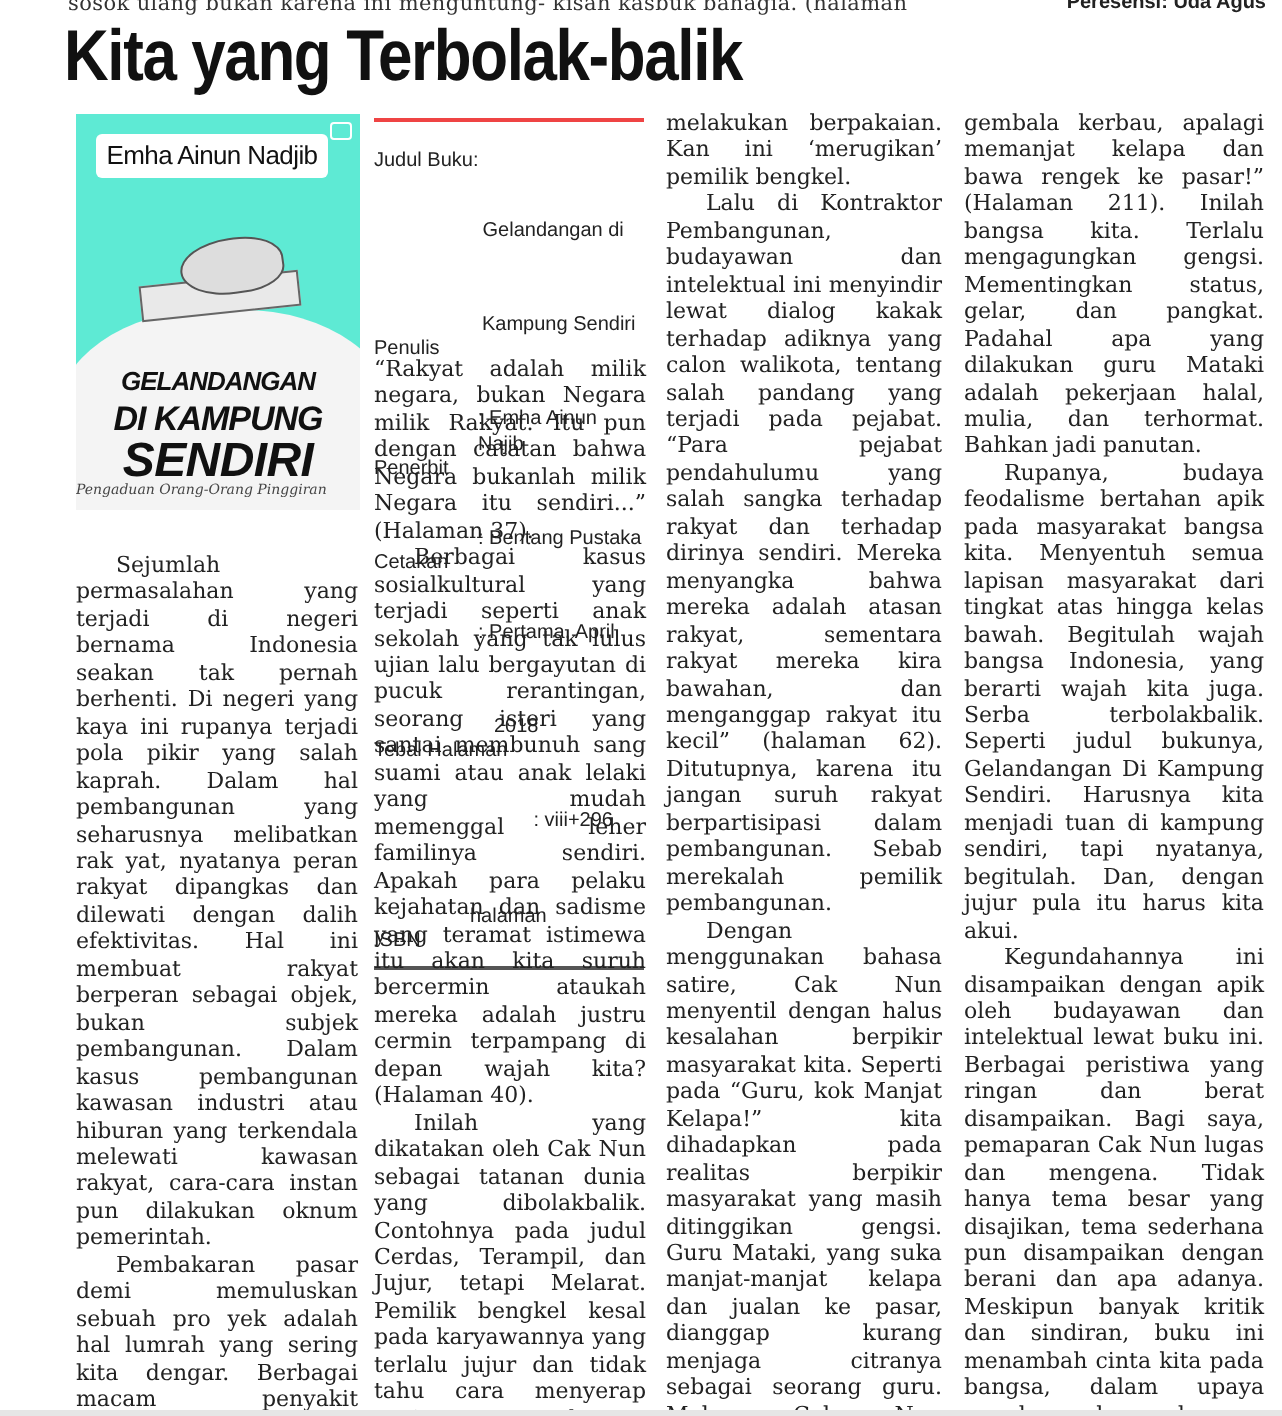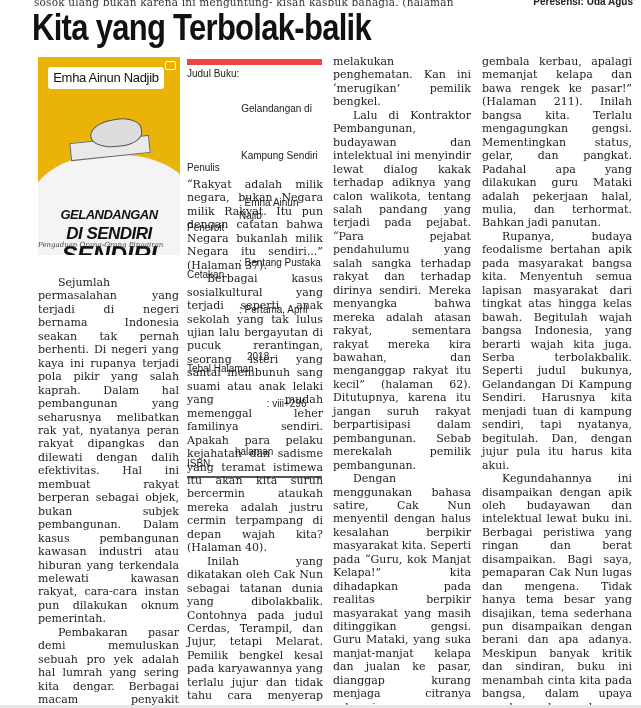--- a/index.html
+++ b/index.html
@@ -1,31 +1,31 @@
 <!DOCTYPE html>
 <html><head>
 <meta charset="utf-8">
 <style>
   html, body { margin:0; padding:0; }
   body { width:641px; height:708px; background:#ffffff; position:relative; overflow:hidden; font-family:"DejaVu Serif", serif; color:#222; }
   .topline { position:absolute; top:-4px; left:34px; width:440px; height:12px; font-size:10.5px; line-height:12px; white-space:nowrap; overflow:hidden; color:#333; letter-spacing:0.2px; }
   .topcredit { position:absolute; top:-4px; right:8px; font-family:"Liberation Sans", sans-serif; font-weight:bold; font-size:10px; line-height:12px; color:#222; }
   .title { position:absolute; top:8px; left:32px; font-family:"Liberation Sans", sans-serif; font-weight:bold; font-size:36px; line-height:40px; letter-spacing:-0.8px; color:#111; transform:scaleX(0.86); transform-origin:left top; }
-  .cover { position:absolute; left:38px; top:57px; width:142px; height:198px; background:#eab308; overflow:hidden; }
+  .cover { position:absolute; left:38px; top:57px; width:142px; height:198px; background:#5eead4; overflow:hidden; }
   .cover .author { position:absolute; left:10px; top:10px; width:116px; height:22px; background:#fff; border-radius:3px; font-family:"Liberation Sans", sans-serif; font-size:13px; line-height:22px; text-align:center; color:#111; letter-spacing:-0.3px; }
   .cover .logo { position:absolute; right:4px; top:4px; width:9px; height:7px; border:1px solid #fff; border-radius:2px; }
   .cover .blob { position:absolute; left:-10px; top:98px; width:170px; height:120px; background:#f4f4f4; border-radius:45% 45% 0 0; }
   .cover .sack { position:absolute; left:52px; top:62px; width:50px; height:26px; background:#ddd; border:1px solid #555; border-radius:50% 45% 40% 50%; transform:rotate(-8deg); }
   .cover .money { position:absolute; left:32px; top:82px; width:78px; height:16px; background:#e9e9e9; border:1px solid #666; transform:rotate(-6deg); }
-  .cover .t1 { position:absolute; left:0; width:142px; text-align:center; font-family:"Liberation Sans", sans-serif; font-style:italic; font-weight:bold; color:#111;margin-top:24px; }
+  .cover .t1 { position:absolute; left:0; width:142px; text-align:center; font-family:"Liberation Sans", sans-serif; font-style:italic; font-weight:bold; color:#111; }
   .cover .t1.a { top:126px; font-size:13px; letter-spacing:-0.5px; }
   .cover .t1.b { top:143px; font-size:17px; letter-spacing:-0.5px; }
   .cover .t1.c { top:160px; font-size:24px; letter-spacing:-0.3px; }
   .cover .sub { position:absolute; left:0; top:184px; width:142px; text-align:left; font-family:"DejaVu Serif", serif; font-style:italic; font-size:7px; color:#444; }
-  .info { position:absolute; left:187px; top:59px; width:135px; border-top:6px solid #ef4444; padding-top:3px; font-family:"Liberation Sans", sans-serif; font-size:10px; line-height:12.2px; color:#222; }
+  .info { position:absolute; left:187px; top:59px; width:135px; border-top:2px solid #ef4444; padding-top:14px; font-family:"Liberation Sans", sans-serif; font-size:10px; line-height:12.2px; color:#222; }
   .info .row { display:flex; }
   .info .k { width:52px; flex:none; }
   .info .v { flex:1;margin-top:35px; }
   .info .indent { padding-left:54px;align-items:flex-end; }
   .info .bottomrule { border-top:2px solid #555; margin-top:6px; }
   .col { position:absolute; font-size:11px; line-height:13.45px; color:#222; text-align:justify; }
   .col p { margin:0; text-indent:0; }
   .col p.ind { text-indent:20px; }
   .c1 { left:38px; top:276px; width:141px; }
   .c2 { left:187px; top:178px; width:136px; }
@@ -41,21 +41,21 @@
 
 <div class="title">Kita yang Terbolak-balik</div>
 
 <div class="cover">
   <div class="blob"></div>
   <div class="author">Emha Ainun Nadjib</div>
   <div class="logo"></div>
   <div class="money"></div>
   <div class="sack"></div>
   <div class="t1 a">GELANDANGAN</div>
-  <div class="t1 b">DI SENDIRI</div>
+  <div class="t1 b">DI KAMPUNG</div>
   <div class="t1 c">SENDIRI</div>
   <div class="sub">Pengaduan Orang-Orang Pinggiran</div>
 </div>
 
 <div class="info">
   <div class="row">
     <span class="k" style="width:auto;margin-right:2px">Judul Buku:</span>
     <span class="v">Gelandangan di</span>
   </div>
   <div class="row indent">
@@ -94,21 +94,21 @@
   <p class="ind">Pembakaran pasar demi memuluskan sebuah pro yek adalah hal lumrah yang sering kita dengar. Berbagai macam penyakit pengenyampingan rakyat itu membikin kita bertanya, apakah negara ini milik pemerintah atau bukan.</p>
 </div>
 
 <div class="col c2">
   <p>“Rakyat adalah milik negara, bukan Negara milik Rakyat. Itu pun dengan catatan bahwa Negara bukanlah milik Negara itu sendiri...” (Halaman 37).</p>
   <p class="ind">Berbagai kasus sosialkultural yang terjadi seperti anak sekolah yang tak lulus ujian lalu bergayutan di pucuk rerantingan, seorang isteri yang santai membunuh sang suami atau anak lelaki yang mudah memenggal leher familinya sendiri. Apakah para pelaku kejahatan dan sadisme yang teramat istimewa itu akan kita suruh bercermin ataukah mereka adalah justru cermin terpampang di depan wajah kita? (Halaman 40).</p>
   <p class="ind">Inilah yang dikatakan oleh Cak Nun sebagai tatanan dunia yang dibolakbalik. Contohnya pada judul Cerdas, Terampil, dan Jujur, tetapi Melarat. Pemilik bengkel kesal pada karyawannya yang terlalu jujur dan tidak tahu cara menyerap pasien karena kejujurannya. Mobil orang baik-baik, dia bilang apa adanya. Tidak mau bilang kurang ini dan itu. Setiap saran diarahkan untuk</p>
 </div>
 
 <div class="col c3">
-  <p>melakukan penghematan. Kan ini ‘merugikan’ pemilik bengkel.</p>
+  <p>melakukan berpakaian. Kan ini ‘merugikan’ pemilik bengkel.</p>
   <p class="ind">Lalu di Kontraktor Pembangunan, budayawan dan intelektual ini menyindir lewat dialog kakak terhadap adiknya yang calon walikota, tentang salah pandang yang terjadi pada pejabat. “Para pejabat pendahulumu yang salah sangka terhadap rakyat dan terhadap dirinya sendiri. Mereka menyangka bahwa mereka adalah atasan rakyat, sementara rakyat mereka kira bawahan, dan menganggap rakyat itu kecil” (halaman 62). Ditutupnya, karena itu jangan suruh rakyat berpartisipasi dalam pembangunan. Sebab merekalah pemilik pembangunan.</p>
   <p class="ind">Dengan menggunakan bahasa satire, Cak Nun menyentil dengan halus kesalahan berpikir masyarakat kita. Seperti pada “Guru, kok Manjat Kelapa!” kita dihadapkan pada realitas berpikir masyarakat yang masih ditinggikan gengsi. Guru Mataki, yang suka manjat-manjat kelapa dan jualan ke pasar, dianggap kurang menjaga citranya sebagai seorang guru. Maka, Cak Nun menyindir, “Guru macam itu! Guru itu terhormat. Guru itu panutan masyarakat. Ia wajib menjaga perilakunya sehari-hari, tak boleh nongkrong di warung, tak boleh berpakaian seperti peng</p>
 </div>
 
 <div class="col c4">
   <p>gembala kerbau, apalagi memanjat kelapa dan bawa rengek ke pasar!” (Halaman 211). Inilah bangsa kita. Terlalu mengagungkan gengsi. Mementingkan status, gelar, dan pangkat. Padahal apa yang dilakukan guru Mataki adalah pekerjaan halal, mulia, dan terhormat. Bahkan jadi panutan.</p>
   <p class="ind">Rupanya, budaya feodalisme bertahan apik pada masyarakat bangsa kita. Menyentuh semua lapisan masyarakat dari tingkat atas hingga kelas bawah. Begitulah wajah bangsa Indonesia, yang berarti wajah kita juga. Serba terbolakbalik. Seperti judul bukunya, Gelandangan Di Kampung Sendiri. Harusnya kita menjadi tuan di kampung sendiri, tapi nyatanya, begitulah. Dan, dengan jujur pula itu harus kita akui.</p>
   <p class="ind">Kegundahannya ini disampaikan dengan apik oleh budayawan dan intelektual lewat buku ini. Berbagai peristiwa yang ringan dan berat disampaikan. Bagi saya, pemaparan Cak Nun lugas dan mengena. Tidak hanya tema besar yang disajikan, tema sederhana pun disampaikan dengan berani dan apa adanya. Meskipun banyak kritik dan sindiran, buku ini menambah cinta kita pada bangsa, dalam upaya membawa ke arah yang lebih baik.</p>
 
 </div>

